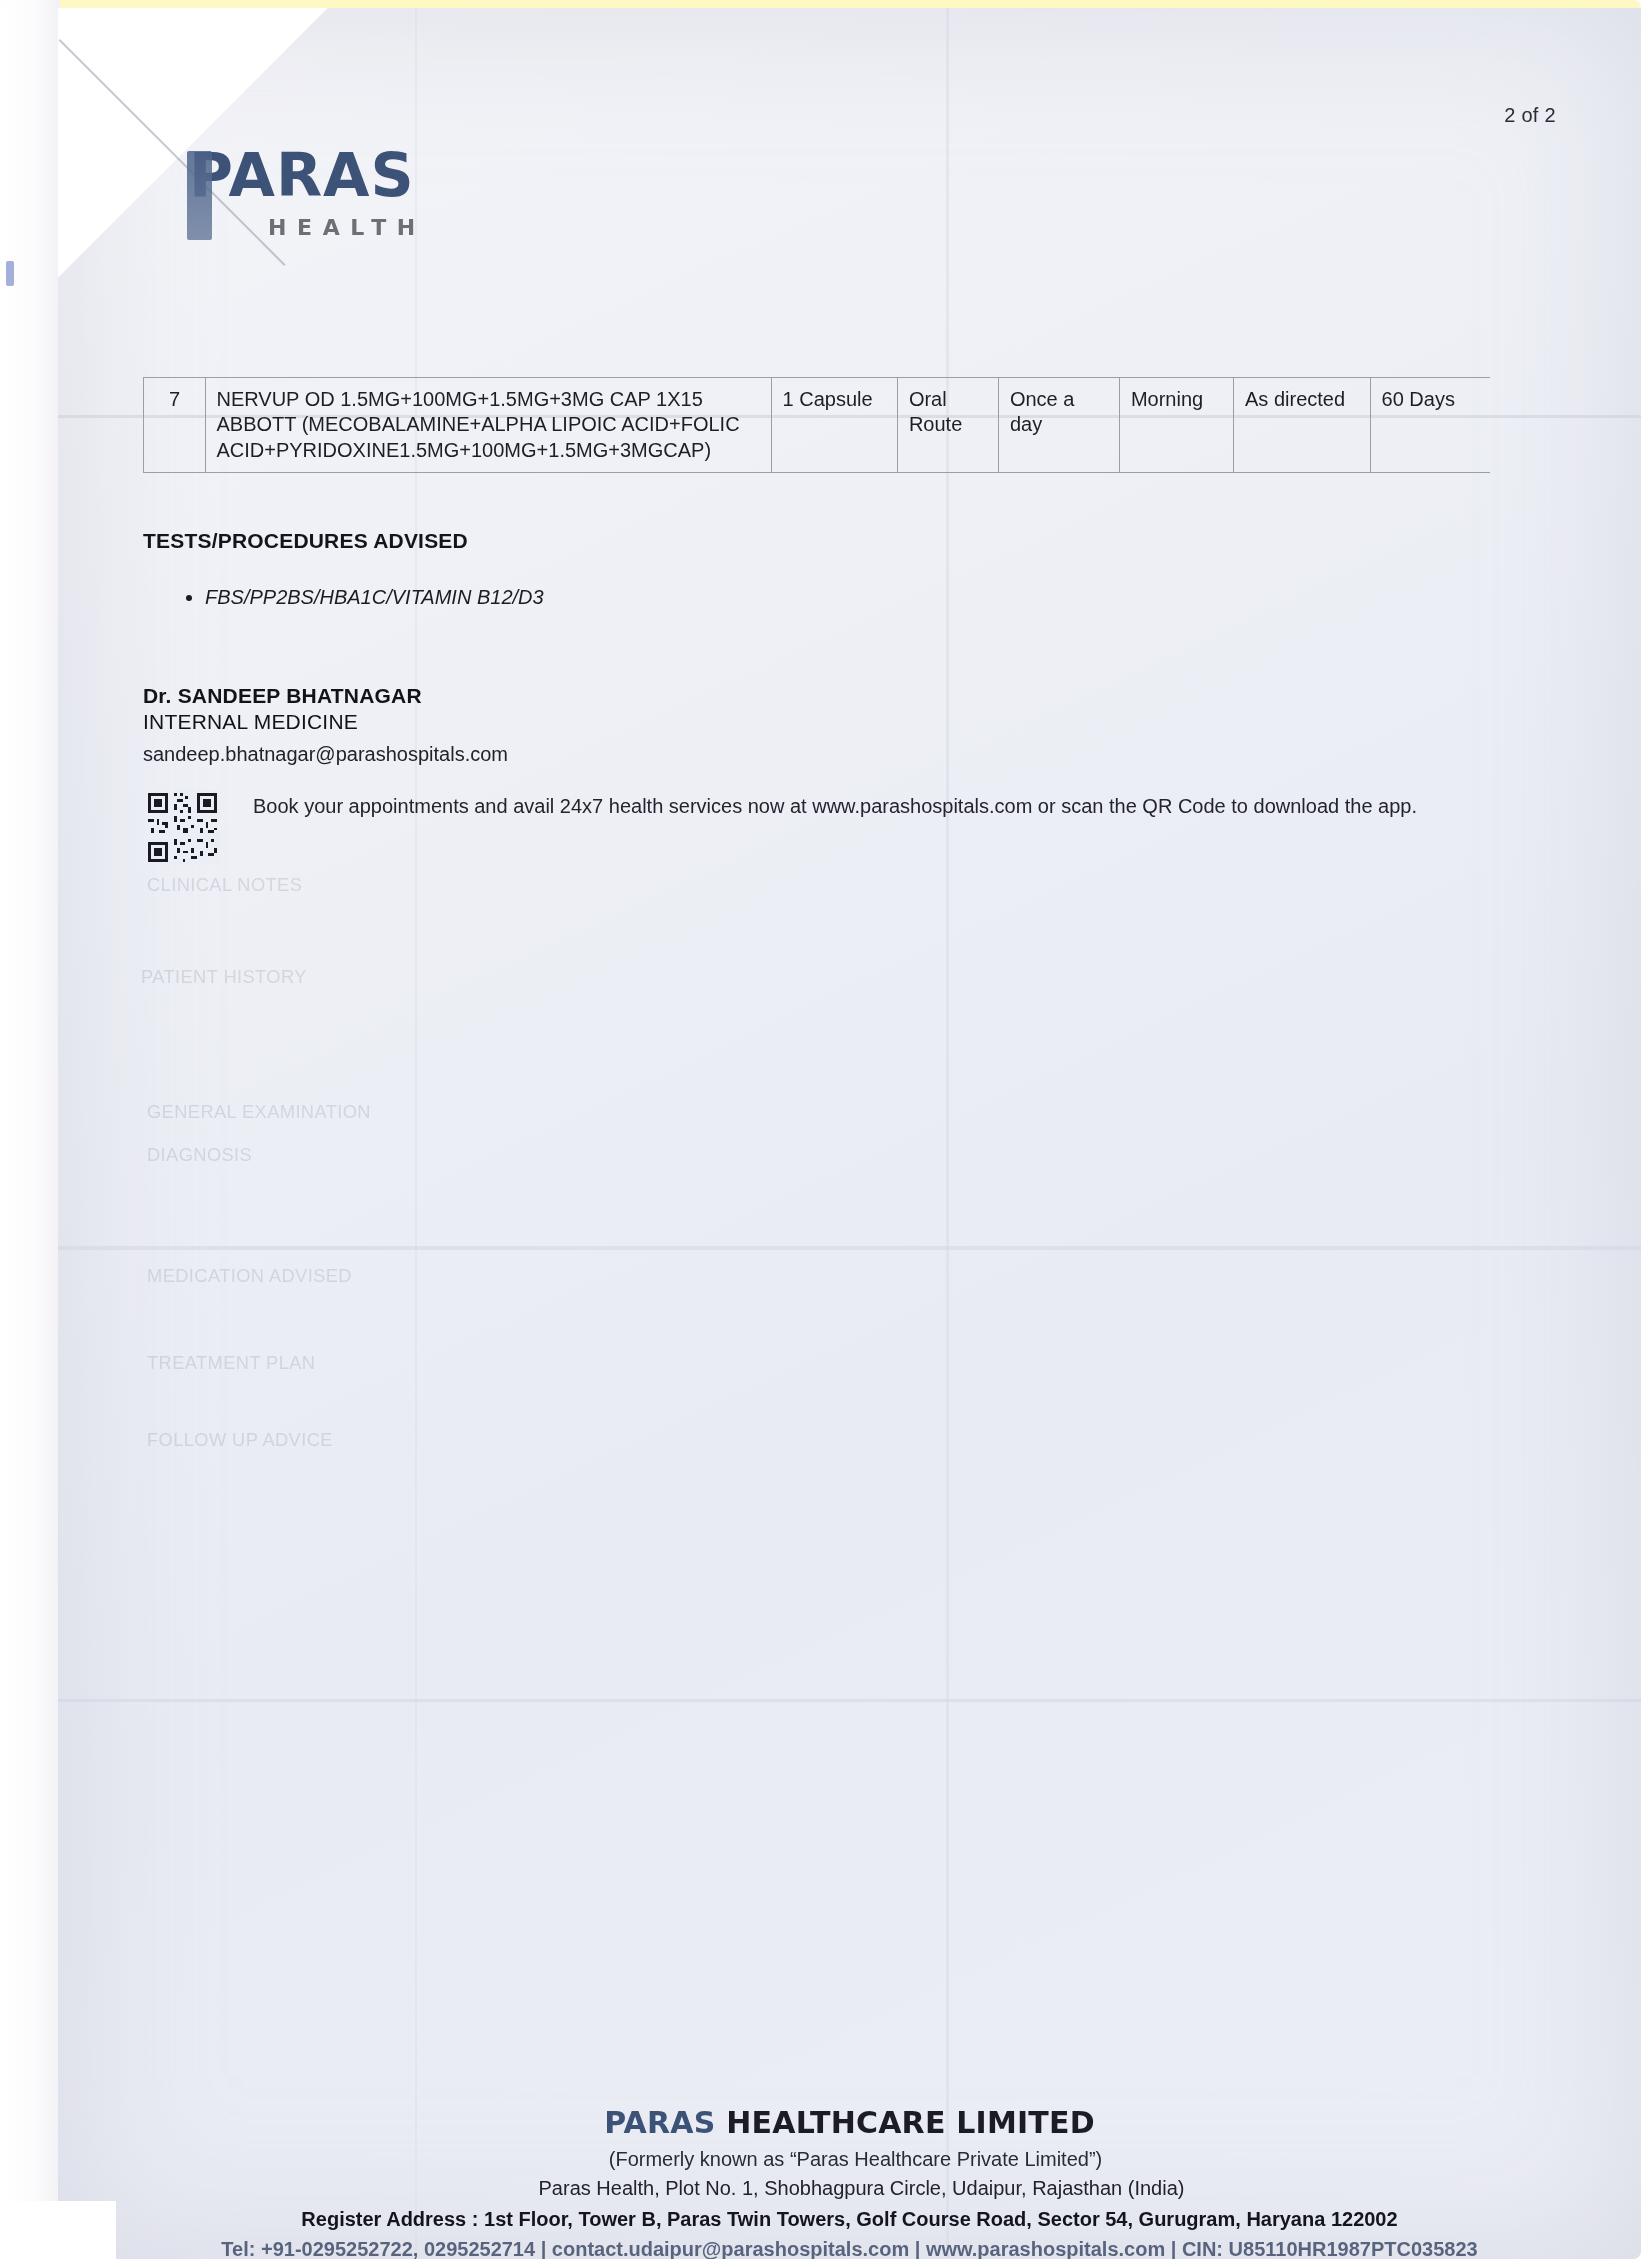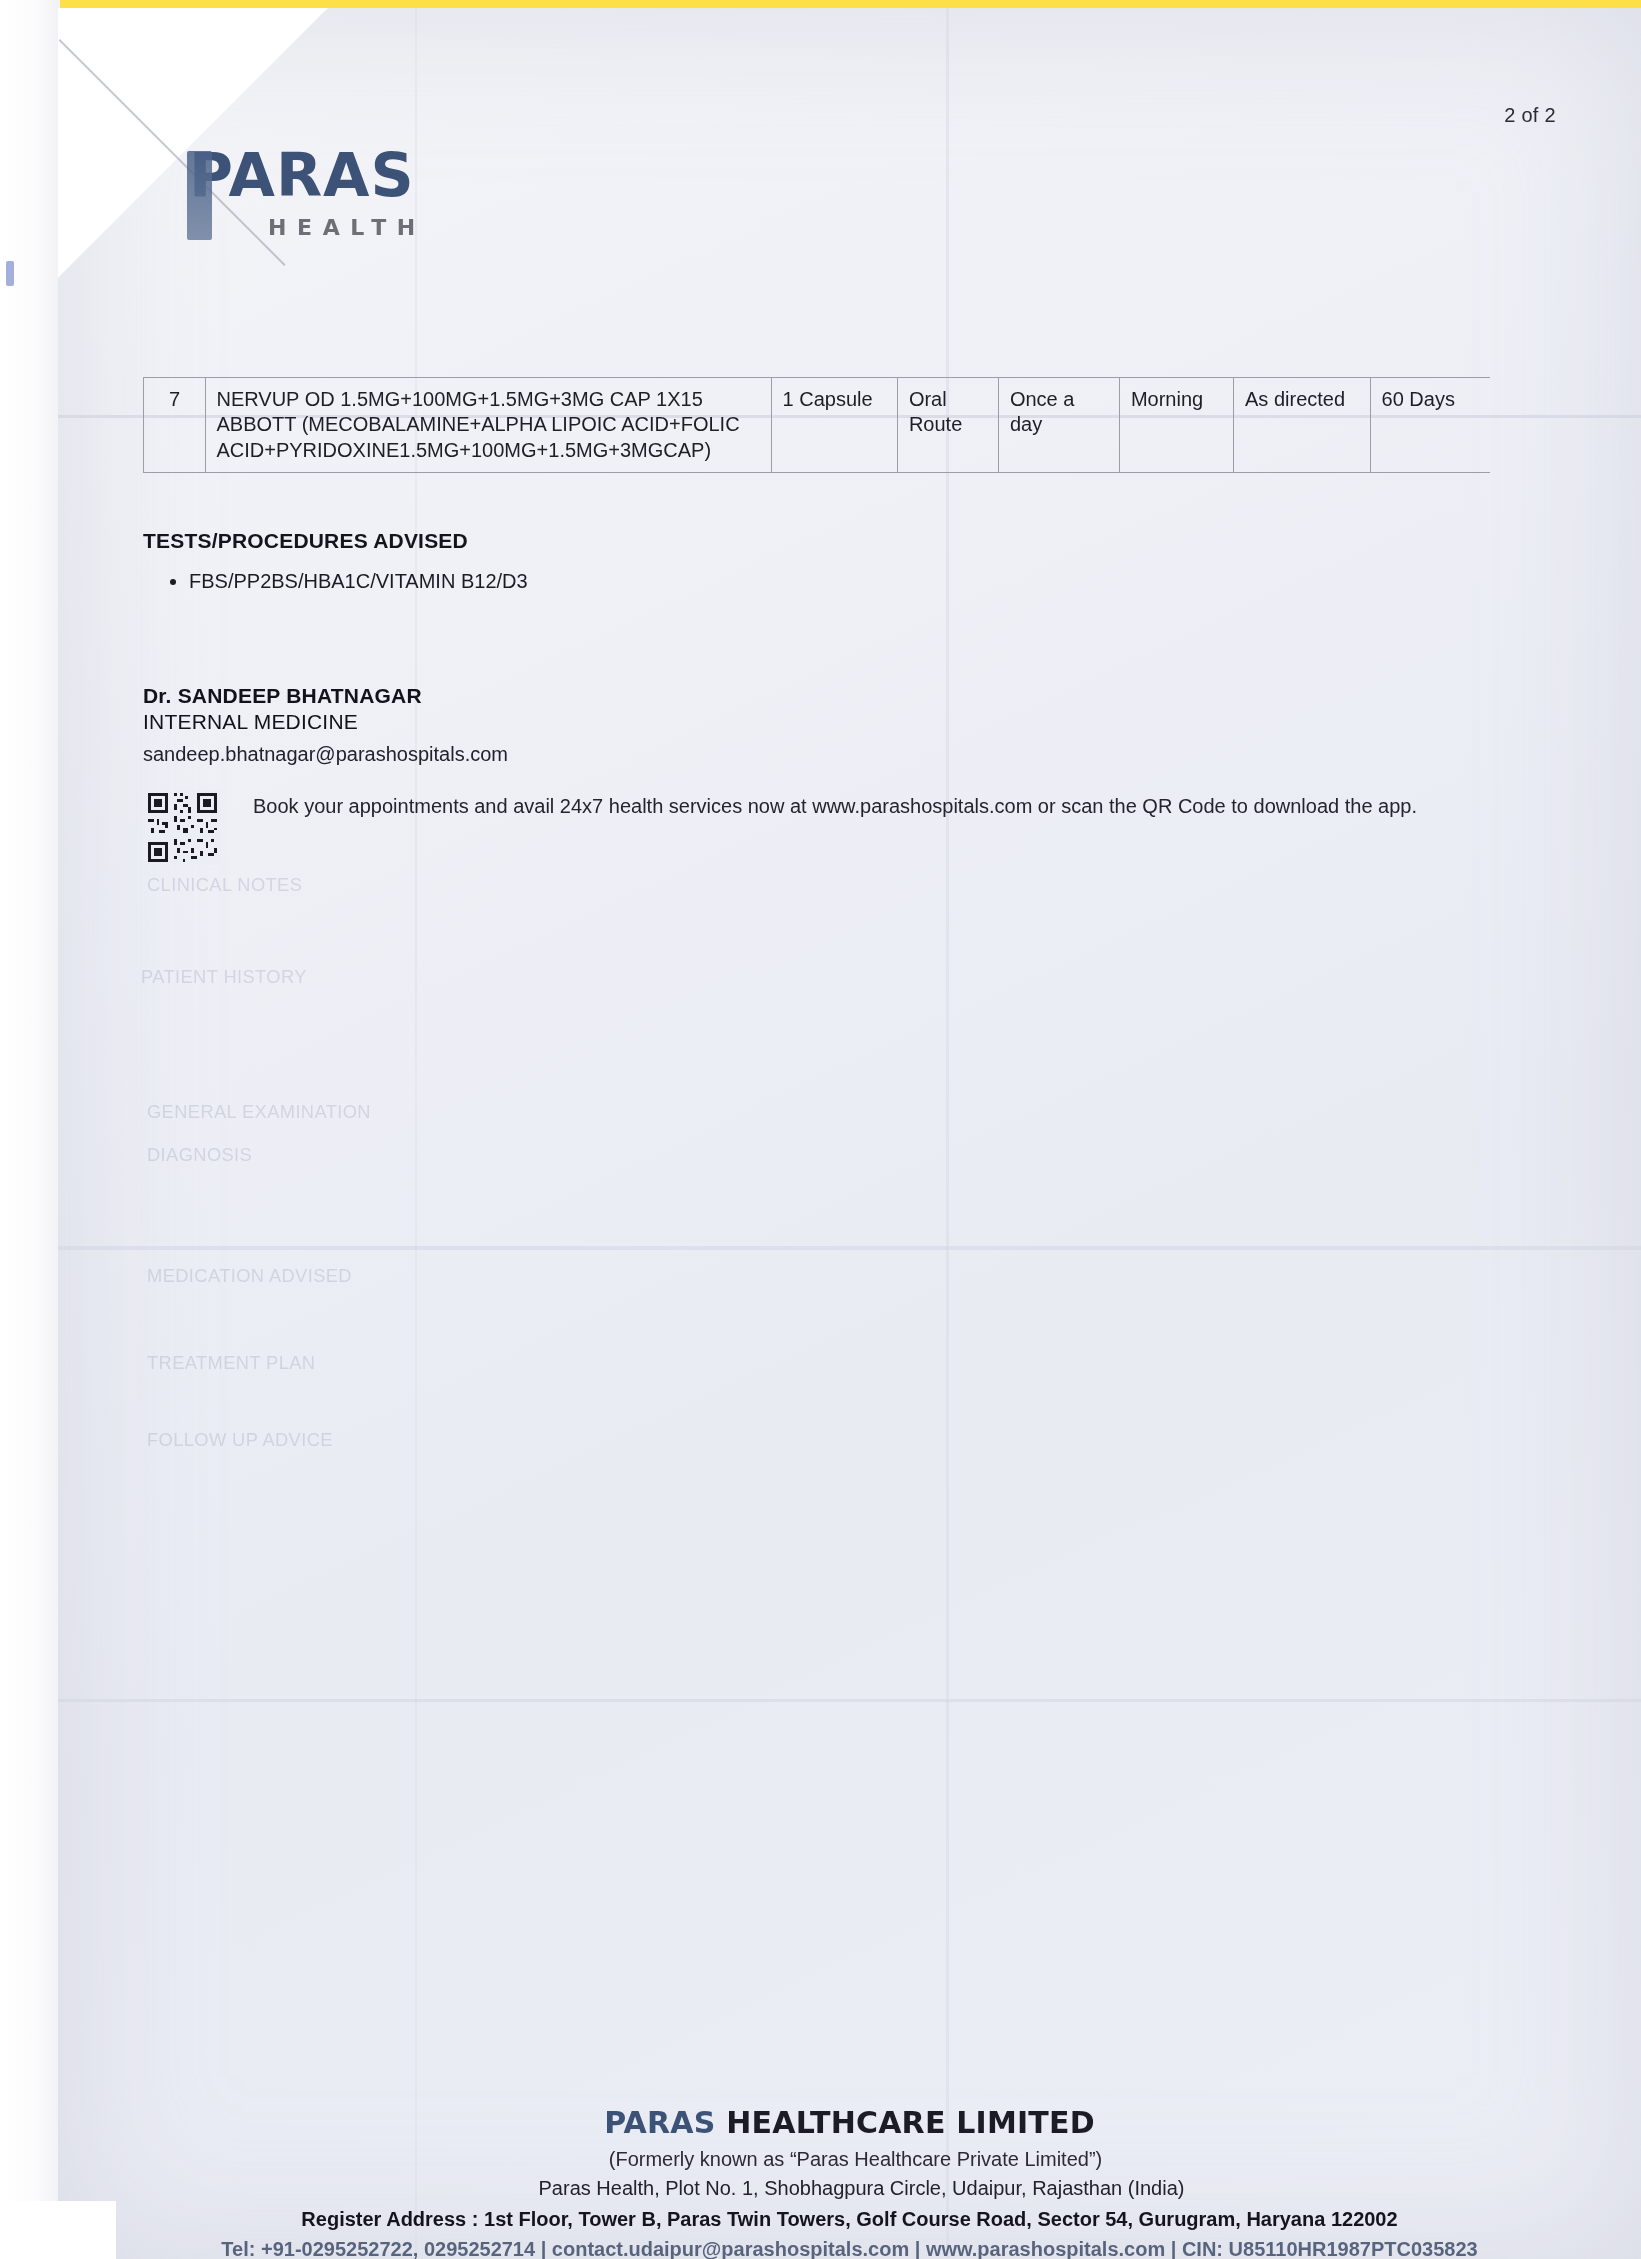--- a/index.html
+++ b/index.html
@@ -8,21 +8,22 @@
     background: #ffffff;
   }
   body {
     font-family: "Liberation Sans", sans-serif;
   }
   .page {
     position: relative;
     width: 1641px;
     height: 2259px;
     overflow: hidden;
-    background: #fde047;
+    background: #fef9c3;
+    border-radius: 8px;
   }
   
   .sheet {
     position: absolute;
     left: 58px;
     top: 7.7px;
     width: 1583px;
     height: 2252px;
     background: linear-gradient(155deg, #f4f4f8 0%, #eef0f6 30%, #e9ebf3 60%, #eceef5 100%);
     box-shadow: inset 0 0 154px rgba(180,184,200,0.35);
@@ -134,24 +135,25 @@
     top: 529px;
     font-size: 21px;
     font-weight: bold;
     color: #14141c;
     letter-spacing: 0.2px;
   }
   .tests-list {
     position: absolute;
     left: 154px;
     top: 566px;
-    margin: 0;
+    margin: 16px;
     padding-left: 35px;
     font-size: 20px;
     color: #1b1b24;
+    font-style: italic;
   }
   .tests-list li { line-height: 1.5; }
 
   .doctor {
     position: absolute;
     left: 143px;
     top: 684px;
     font-size: 21px;
     color: #12121a;
   }

